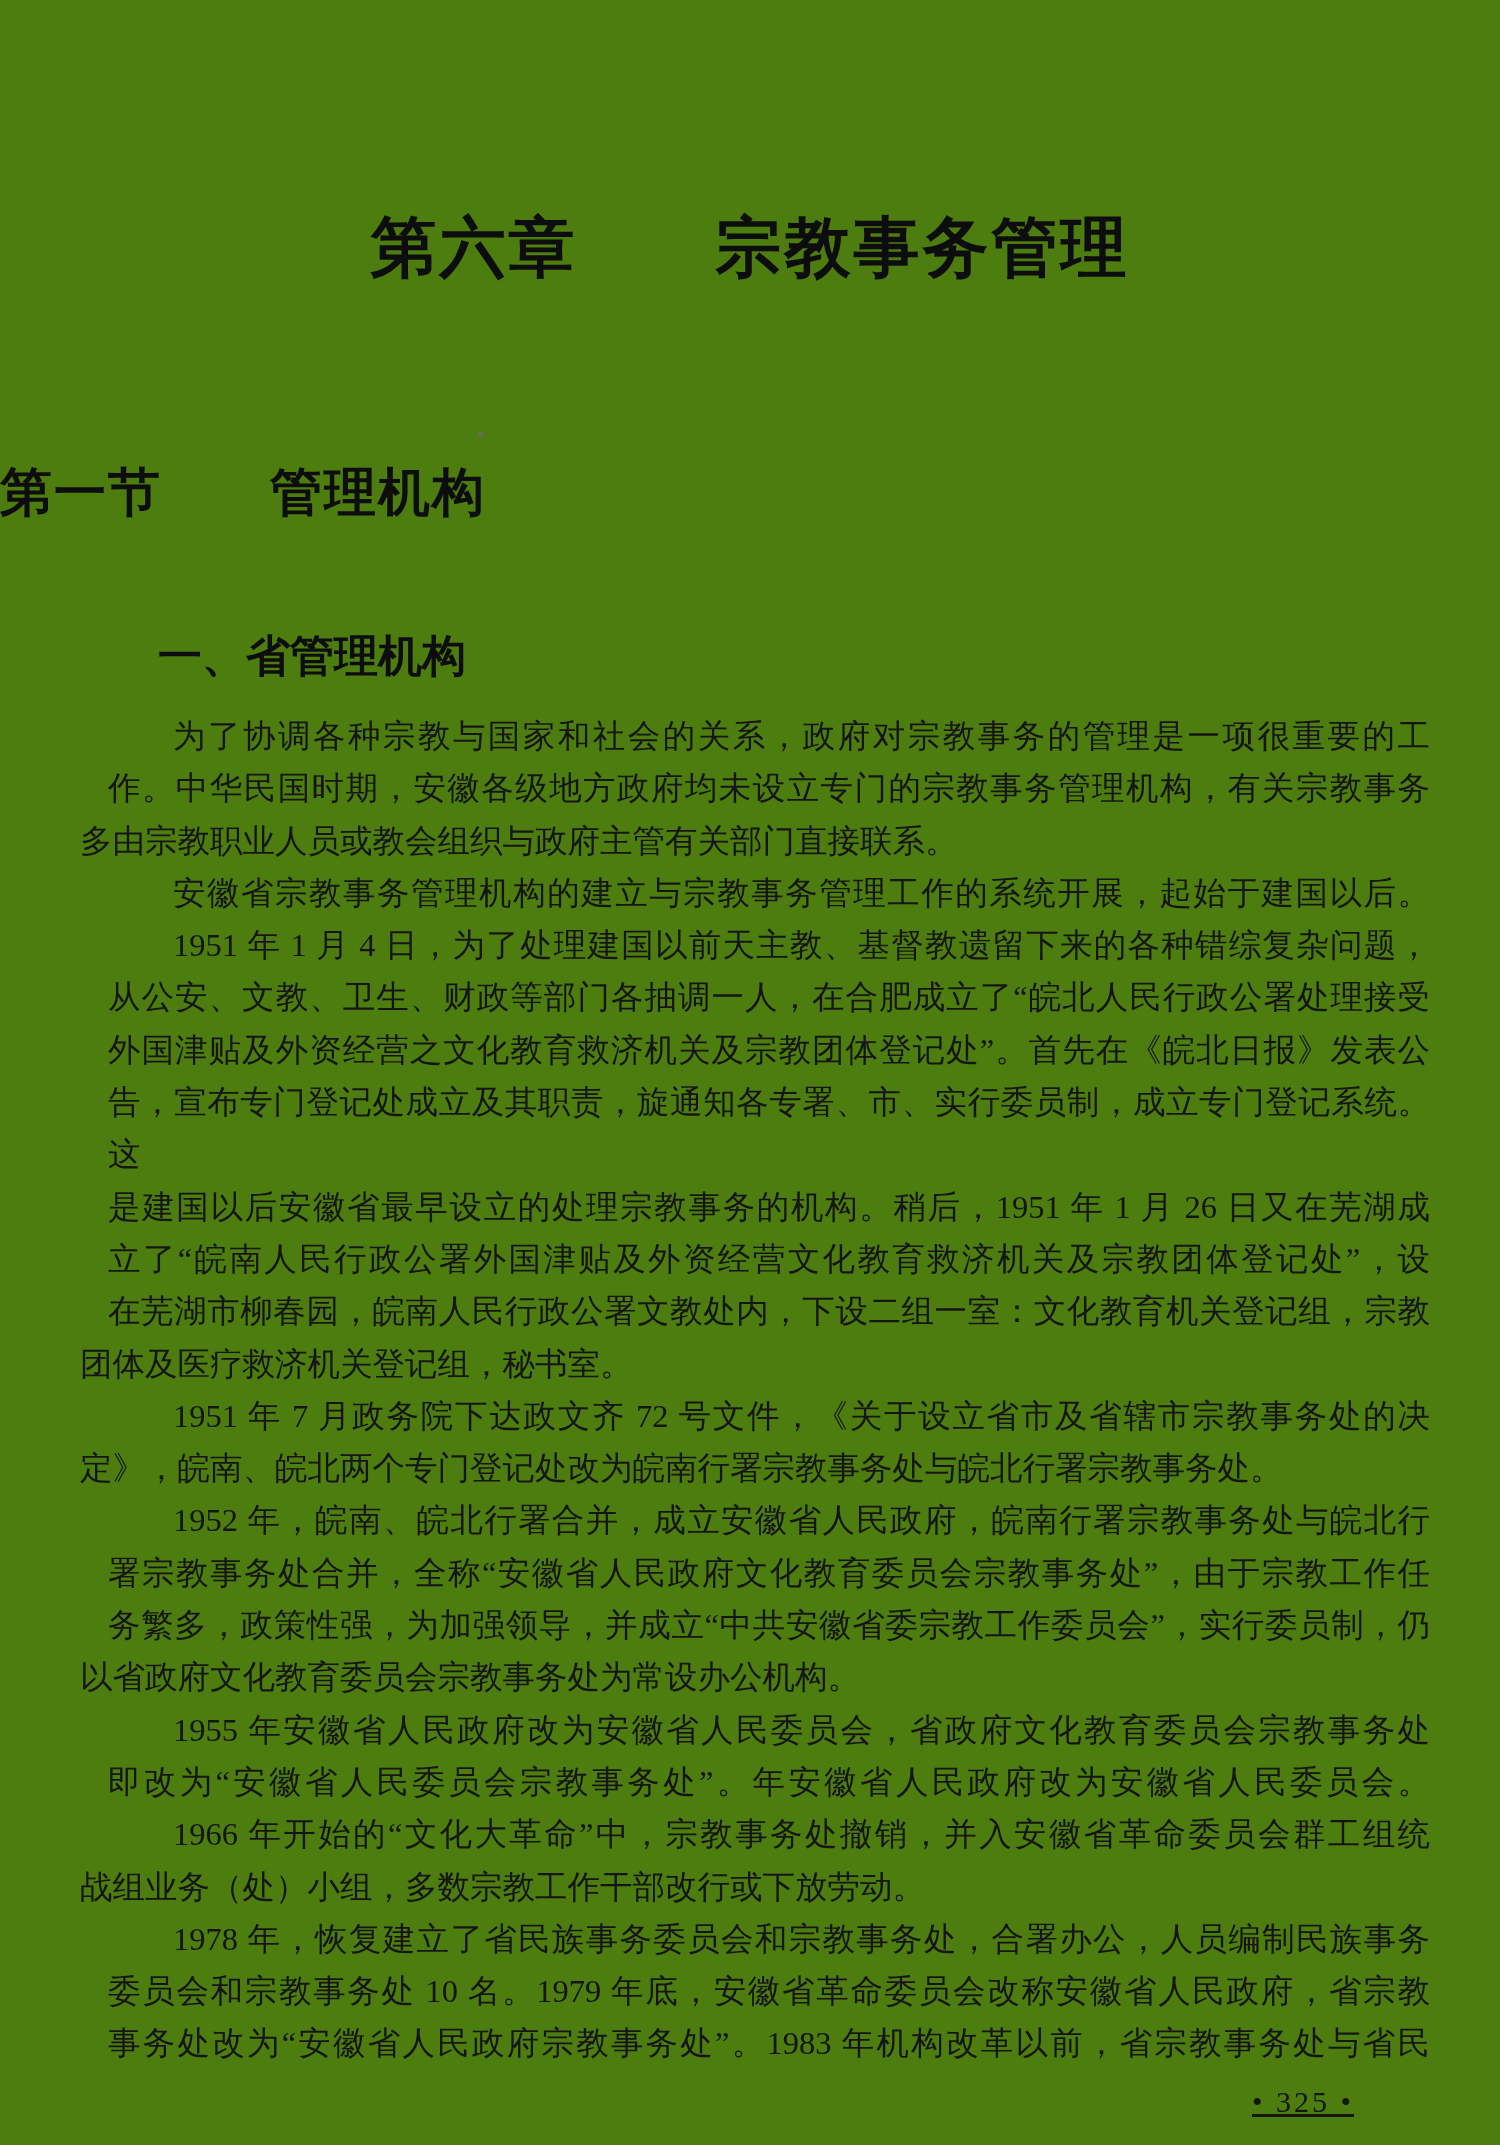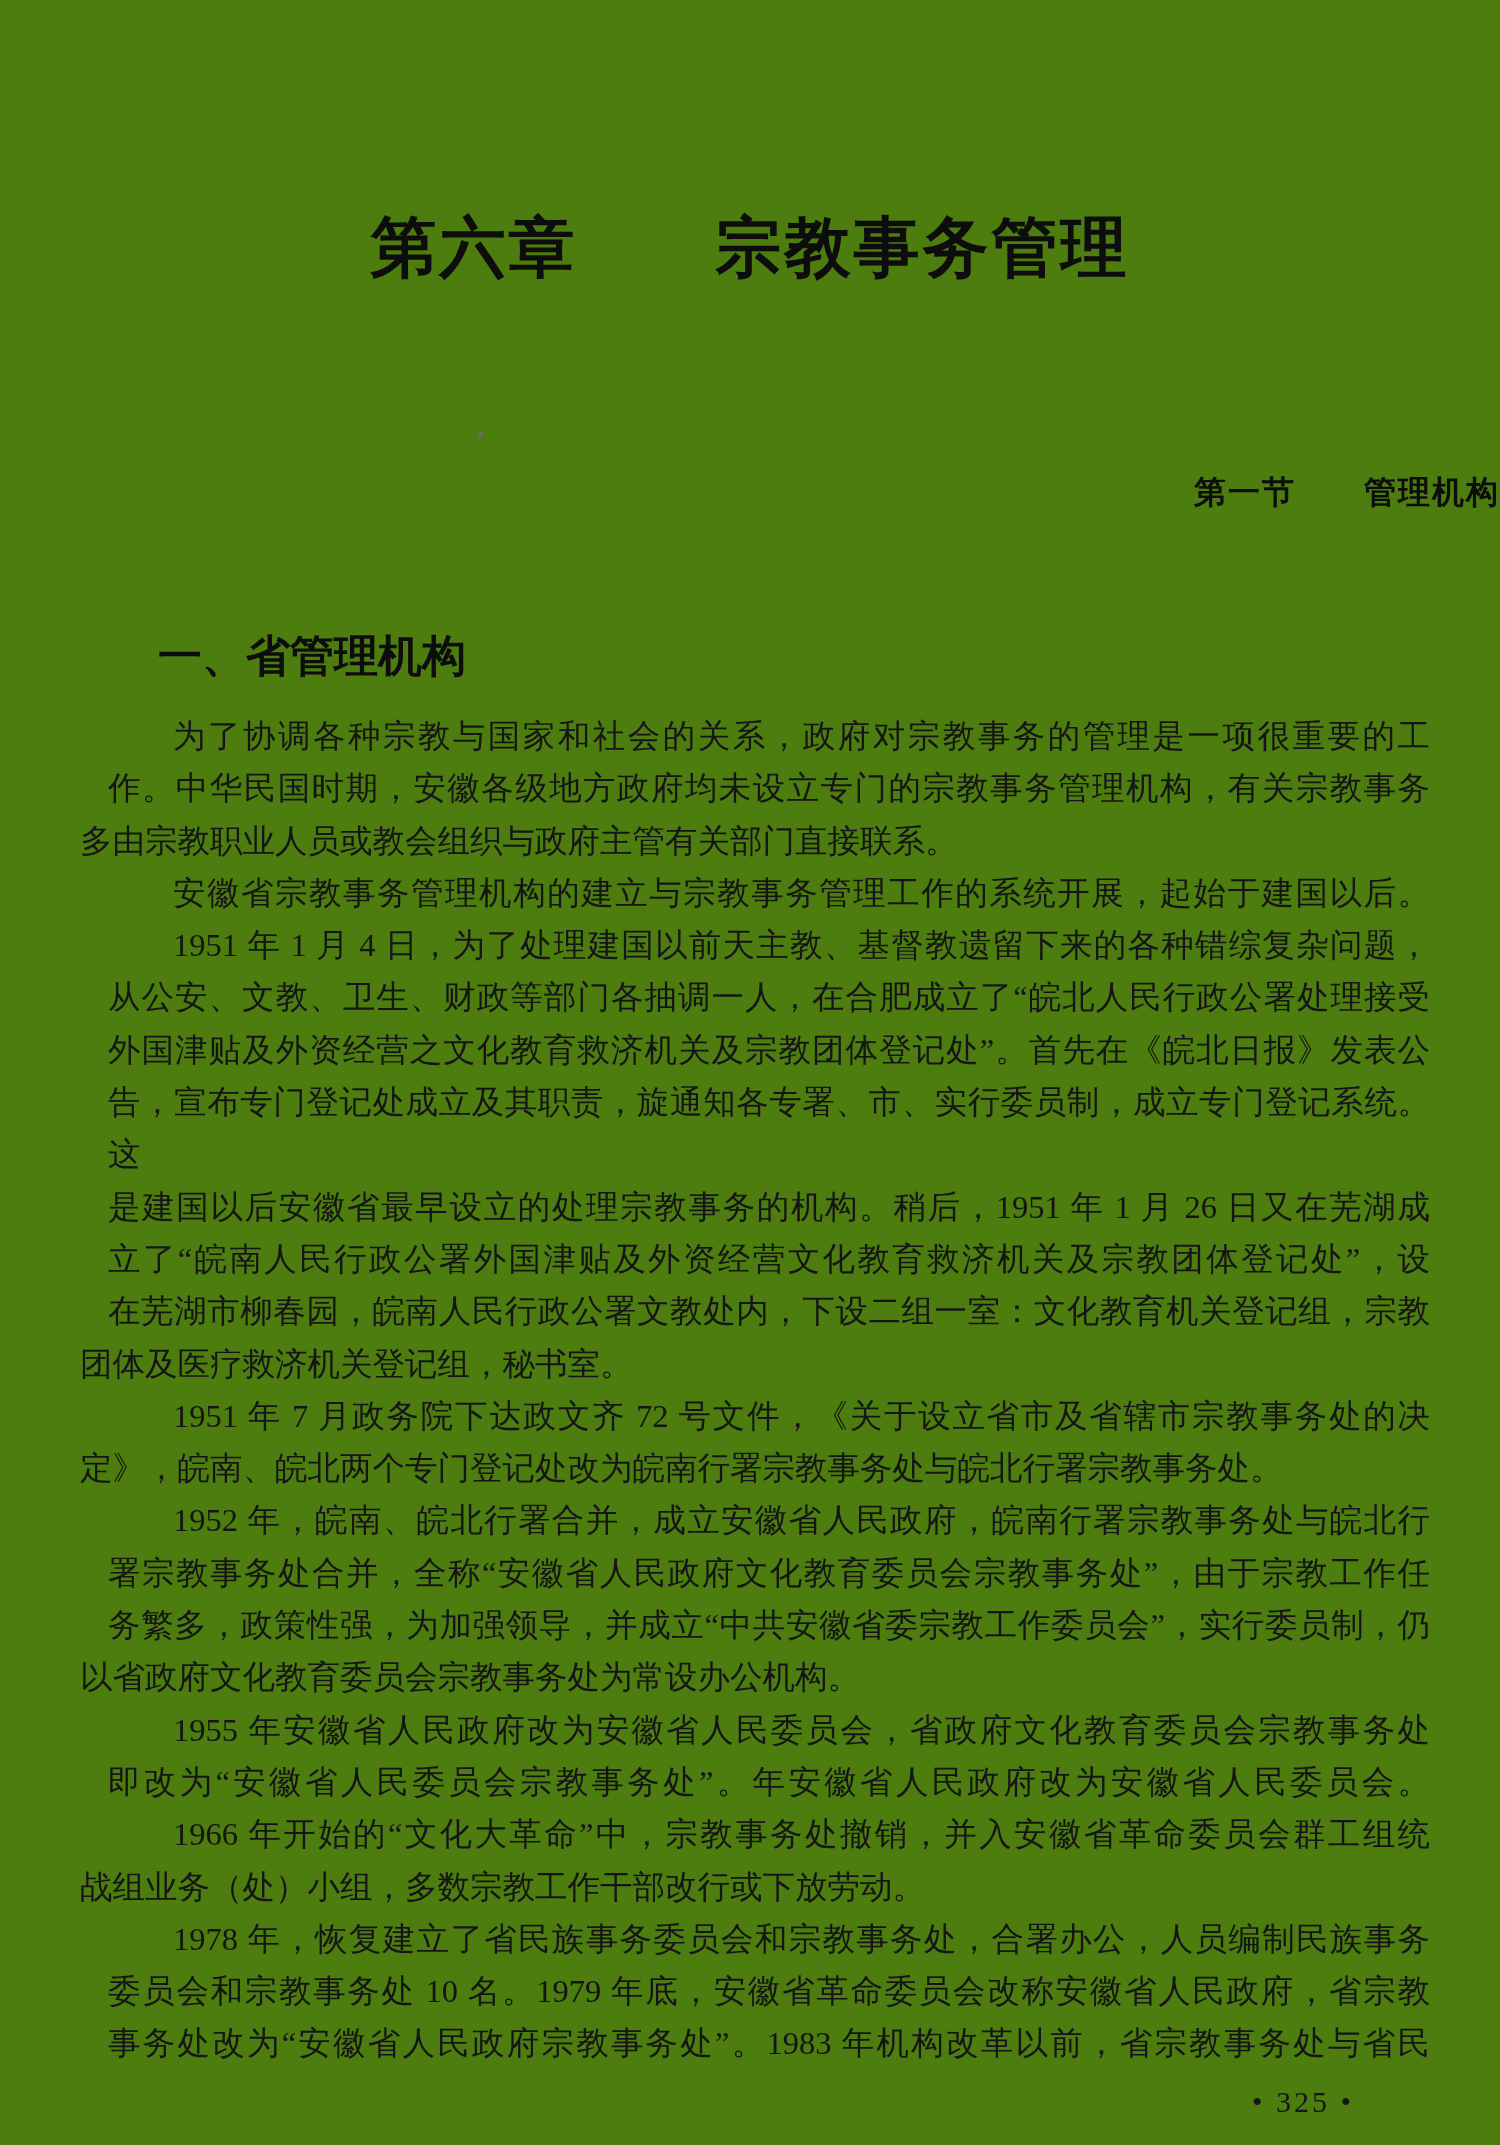--- a/index.html
+++ b/index.html
@@ -14,25 +14,25 @@
   .h-chapter{
     margin:212px 0 0 0;
     text-align:center;
     font-family:"Liberation Sans",sans-serif;
     font-weight:700;
     font-size:66px;line-height:70px;
     letter-spacing:3px;
     color:#0d0d0d;
   }
   .h-section{
-    margin:182px 0 0 0;
-    text-align:right;
+    margin:182px 16px 0 0;
+    text-align:left;
     font-family:"Liberation Sans",sans-serif;
     font-weight:700;
-    font-size:32px;line-height:56px;
+    font-size:52px;line-height:56px;
     letter-spacing:2px;
     color:#0d0d0d;
   }
   .h-sub{
     margin:112px 0 0 158px;
     font-family:"Liberation Sans",sans-serif;
     font-weight:700;
     font-size:44px;line-height:48px;
     color:#0d0d0d;
   }
@@ -48,20 +48,21 @@
   }
   .bl.fill{ text-align-last:justify;margin-left:28px; }
   .bl.ind{ text-indent:2em; }
   .page-num{
     margin:14px 146px 0 0;
     text-align:right;
     font-family:"Liberation Serif","DejaVu Serif",serif;
     font-size:30px;line-height:36px;
     letter-spacing:3px;
     color:#151515;
+    text-decoration:underline;
   }
   .speck{
     position:absolute;
     width:5px;height:5px;border-radius:50%;
     background:#6a6a6a;
   }
   .speck-1{ left:478px; top:432px; }
 </style>
 </head>
 <body>

